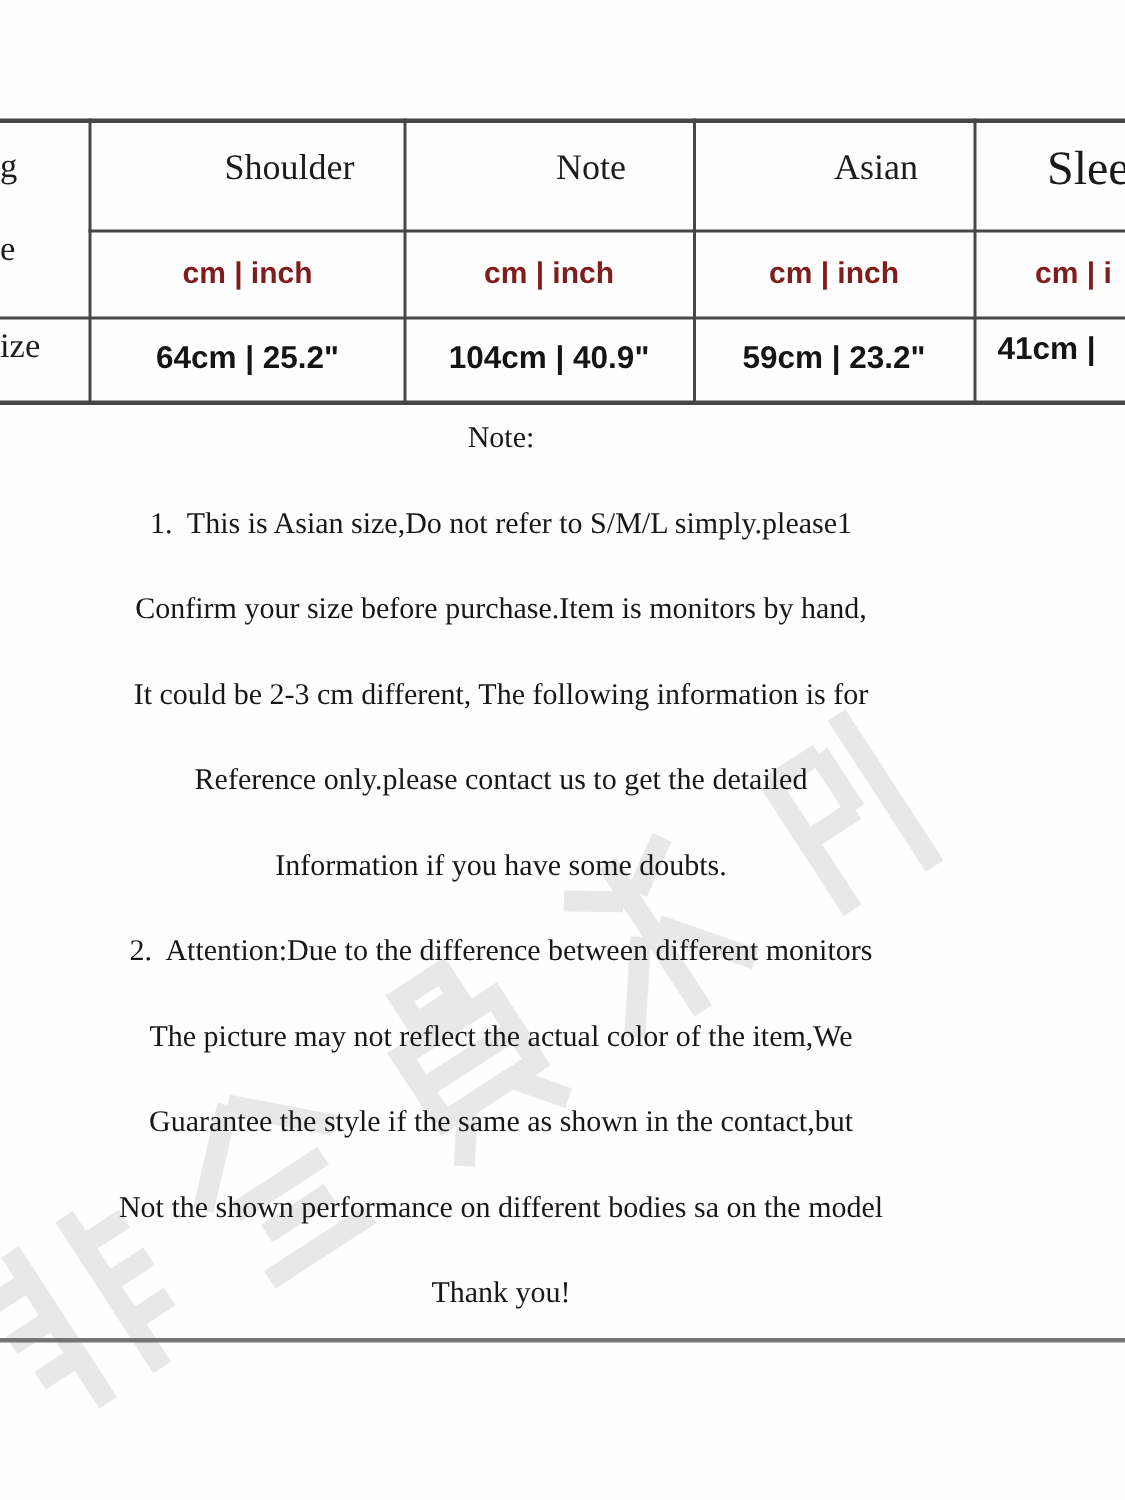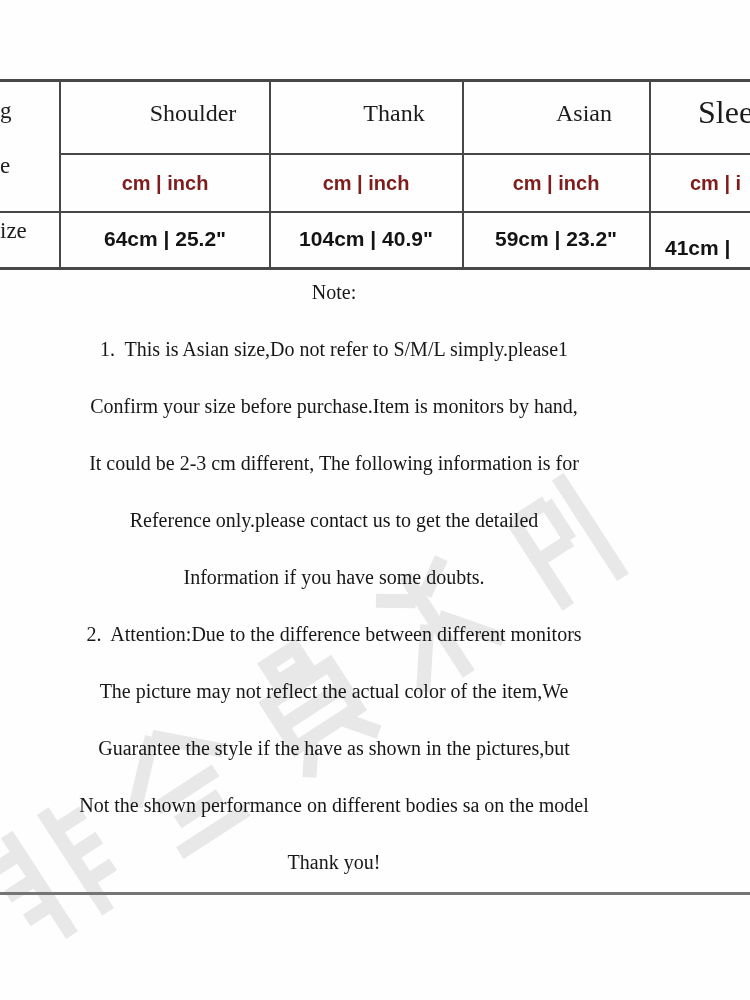--- a/index.html
+++ b/index.html
@@ -76,41 +76,41 @@
   <div class="vline" style="left:649px;top:79px;height:191px;"></div>
 
   <span class="frag sfrag" style="left:0;top:111px;">g</span>
   <span class="frag sfrag" style="left:0;top:166px;">e</span>
   <span class="frag sfrag" style="left:0;top:231px;">ize</span>
 
   <span class="cell hdr" style="left:165px;top:113px;">Shoulder</span>
   <span class="cell unit" style="left:165px;top:183px;">cm | inch</span>
   <span class="cell val" style="left:165px;top:239px;">64cm | 25.2"</span>
 
-  <span class="cell hdr" style="left:366px;top:113px;">Thank</span>
+  <span class="cell hdr" style="left:366px;top:113px;">Note</span>
   <span class="cell unit" style="left:366px;top:183px;">cm | inch</span>
   <span class="cell val" style="left:366px;top:239px;">104cm | 40.9"</span>
 
   <span class="cell hdr" style="left:556px;top:113px;">Asian</span>
   <span class="cell unit" style="left:556px;top:183px;">cm | inch</span>
   <span class="cell val" style="left:556px;top:239px;">59cm | 23.2"</span>
 
   <span class="frag" style="left:698px;top:112px;font-size:32px;">Slee</span>
   <span class="frag unit" style="left:690px;top:183px;">cm | i</span>
-  <span class="frag val" style="left:665px;top:248px;">41cm |</span>
+  <span class="frag val" style="left:665px;top:233px;">41cm |</span>
 
   <div class="notes">
     <div>Note:</div>
     <div>1.  This is Asian size,Do not refer to S/M/L simply.please1</div>
     <div>Confirm your size before purchase.Item is monitors by hand,</div>
     <div>It could be 2-3 cm different, The following information is for</div>
     <div>Reference only.please contact us to get the detailed</div>
     <div>Information if you have some doubts.</div>
     <div>2.  Attention:Due to the difference between different monitors</div>
     <div>The picture may not reflect the actual color of the item,We</div>
-    <div>Guarantee the style if the have as shown in the pictures,but</div>
+    <div>Guarantee the style if the same as shown in the contact,but</div>
     <div>Not the shown performance on different bodies sa on the model</div>
     <div>Thank you!</div>
   </div>
 
   <div class="sep"></div>
 
 </div>
 
 </body></html>

